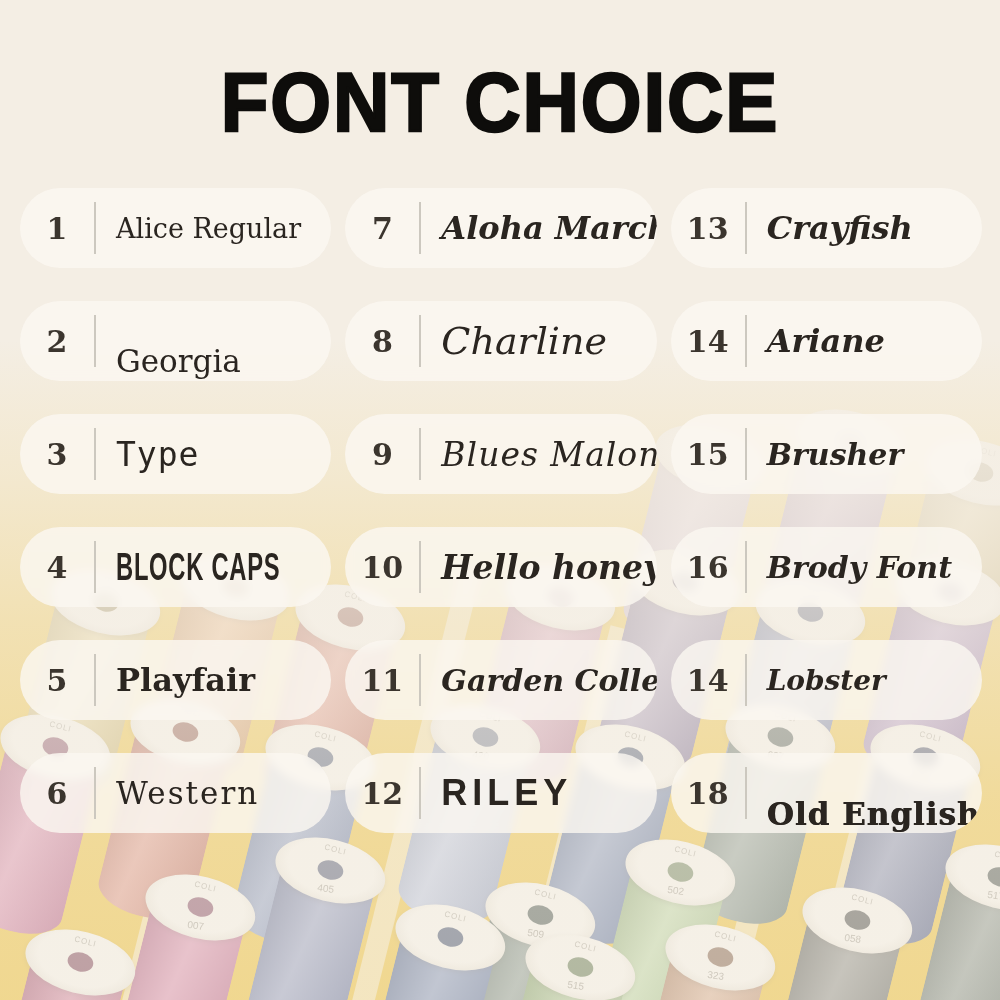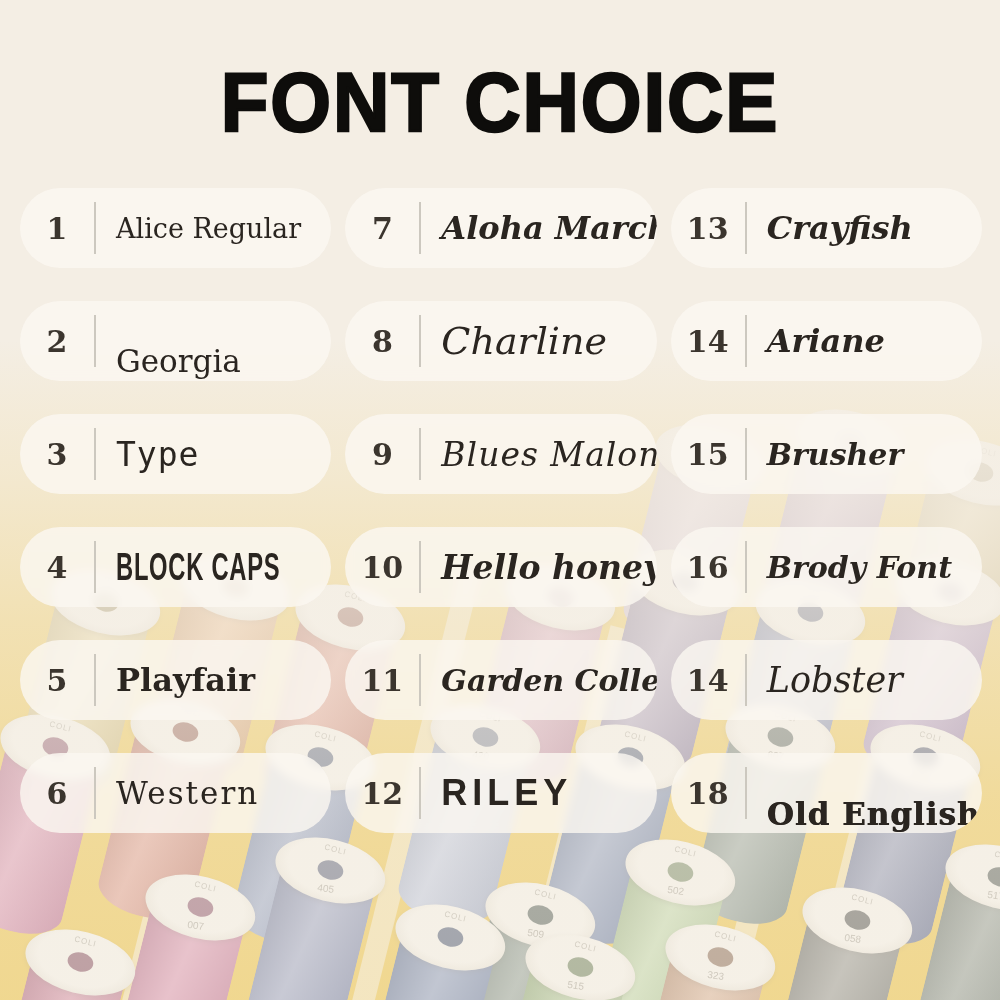--- a/index.html
+++ b/index.html
@@ -98,21 +98,21 @@
   .f-playfair     {font-family:"DejaVu Serif",serif;font-weight:bold;font-size:32px;}
   .f-western      {font-family:"DejaVu Serif",serif;font-weight:normal;font-size:31px;letter-spacing:2px;}
   .f-script-casual{font-family:"DejaVu Serif",serif;font-style:italic;font-weight:600;font-size:32px;}
   .f-script-italic{font-family:"DejaVu Serif",serif;font-style:italic;font-size:38px;}
   .f-script-elegant{font-family:"DejaVu Serif",serif;font-style:italic;font-size:33px;letter-spacing:1px;}
   .f-script-swash {font-family:"DejaVu Serif",serif;font-style:italic;font-weight:600;font-size:33px;text-align:center;}
   .f-script-brush {font-family:"DejaVu Serif",serif;font-style:italic;font-weight:bold;font-size:30px;}
   .f-deco-caps    {font-family:"Liberation Sans",sans-serif;font-weight:bold;font-size:36px;letter-spacing:5px;}
   .f-script-bold  {font-family:"DejaVu Serif",serif;font-style:italic;font-weight:bold;font-size:32px;}
   .f-brush-bold   {font-family:"DejaVu Serif",serif;font-style:italic;font-weight:bold;font-size:30px;}
-  .f-lobster      {font-family:"DejaVu Serif",serif;font-style:italic;font-weight:normal;font-size:35px;}
+  .f-lobster      {font-family:"DejaVu Serif",serif;font-style:italic;font-weight:bold;font-size:28px;}
   .f-blackletter  {font-family:"DejaVu Serif",serif;font-weight:bold;font-size:31px;letter-spacing:1px;
                    text-shadow:.6px 0 currentColor;margin-top:42px;}
 </style>
 </head>
 <body>
 
 <div class="page">
   <div class="bg">
       <div class="strip" style="left: 395px; top: 560px;"></div>
       <div class="strip" style="left: 545px; top: 620px;"></div>

